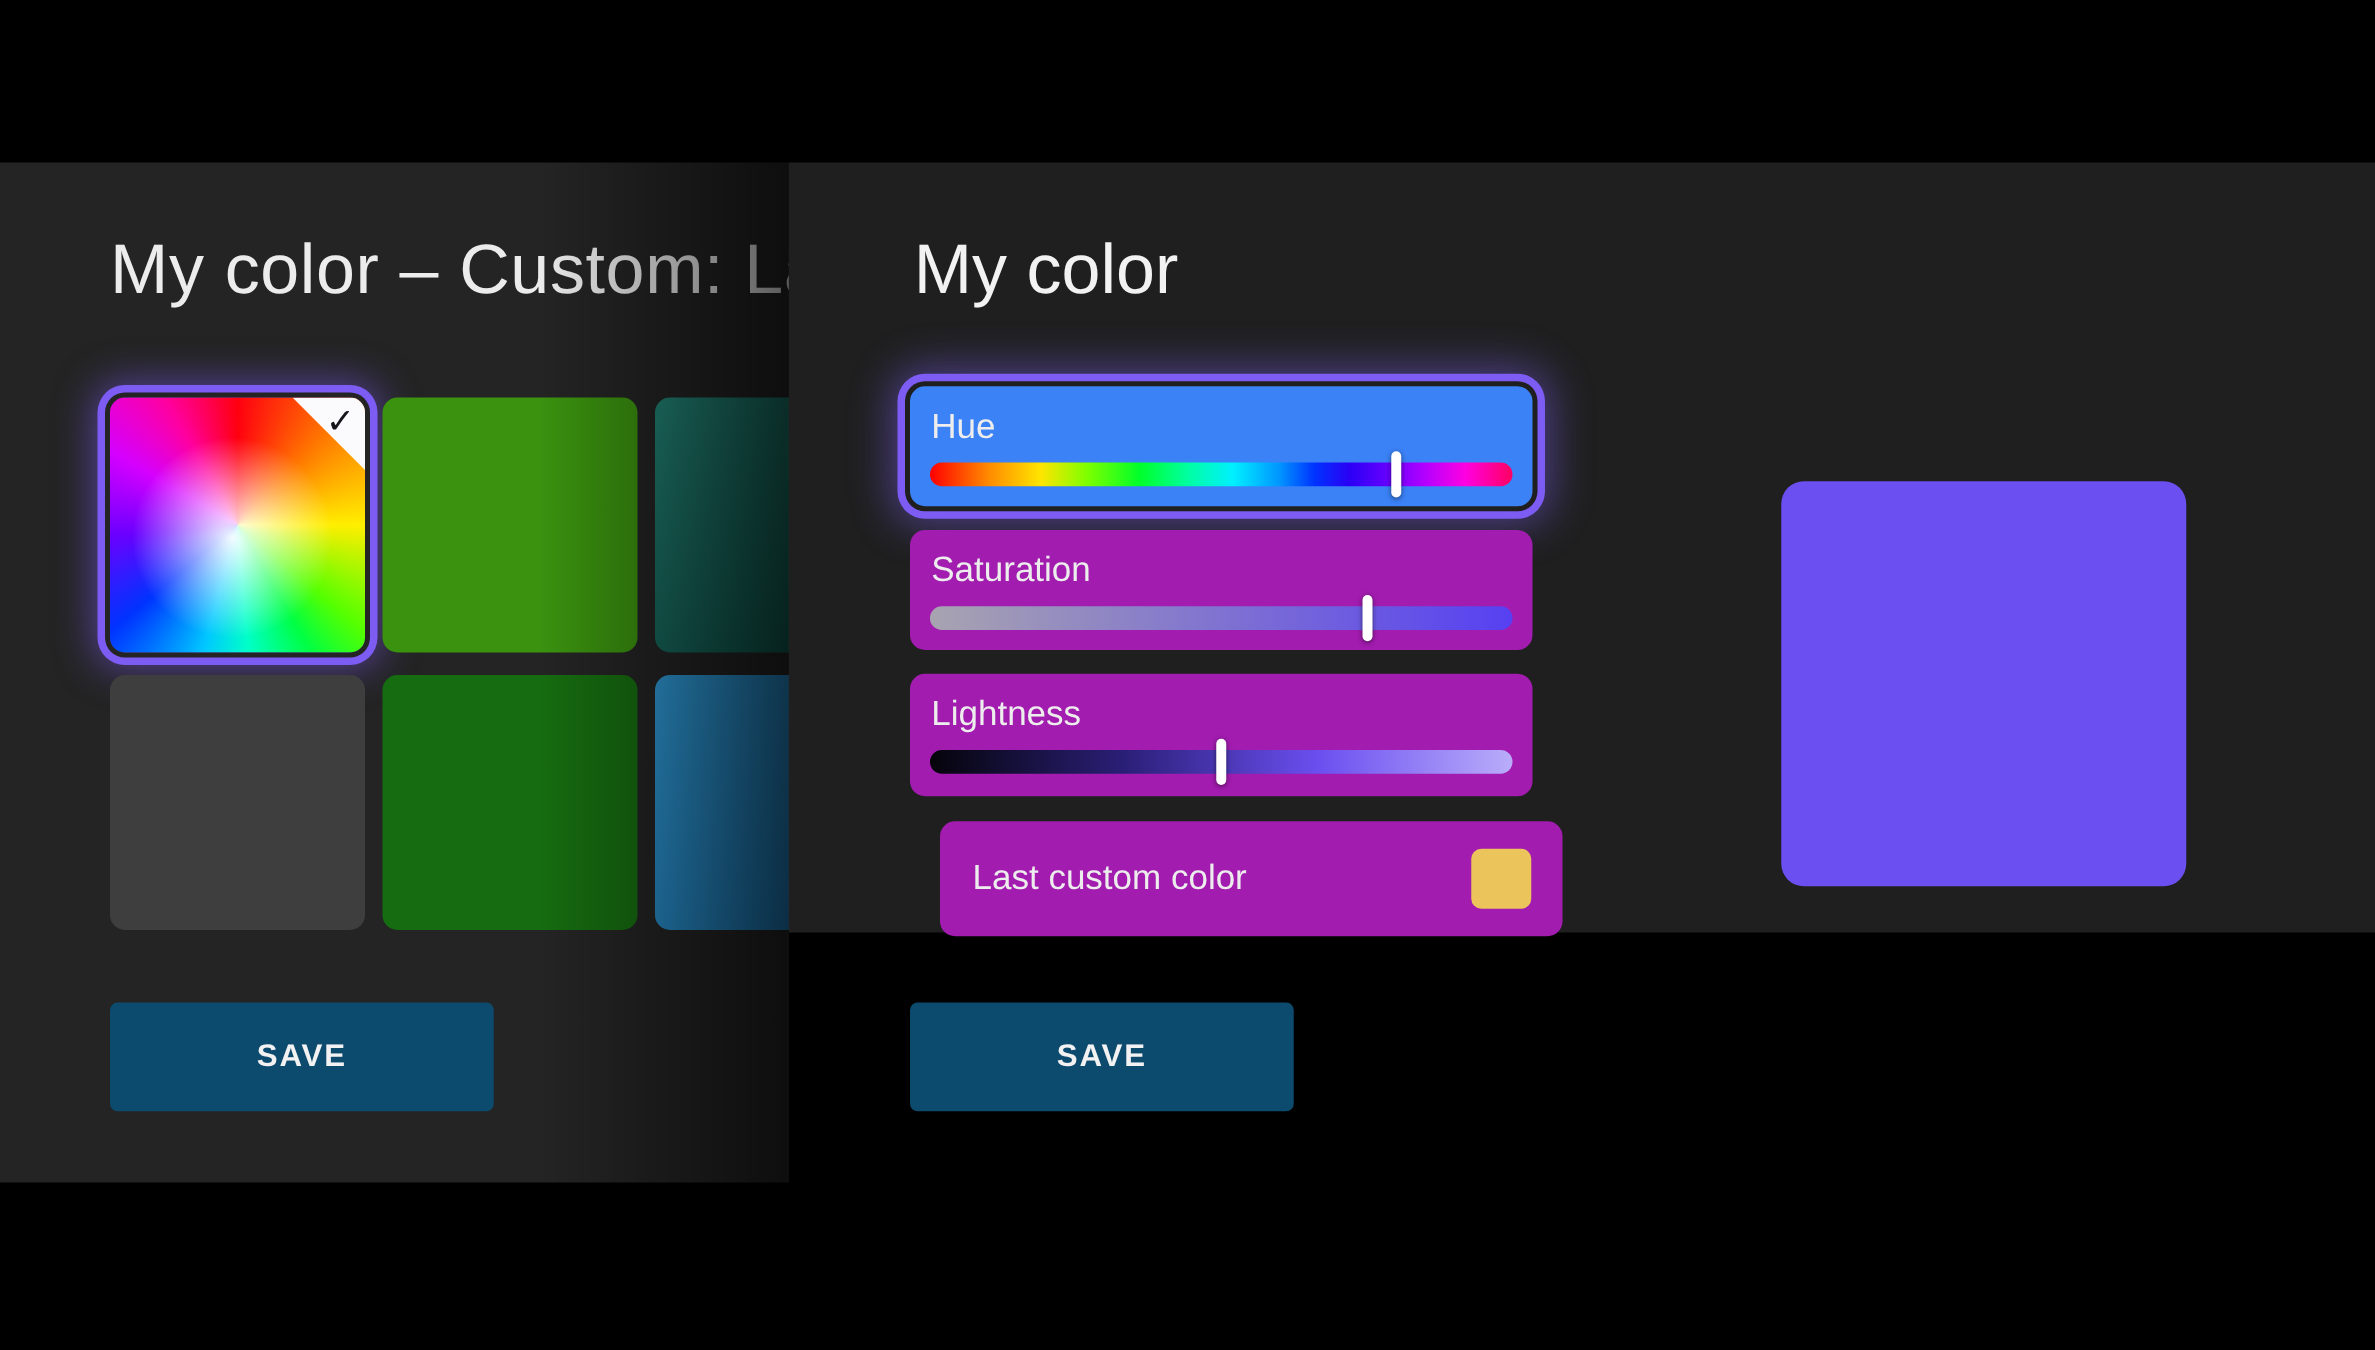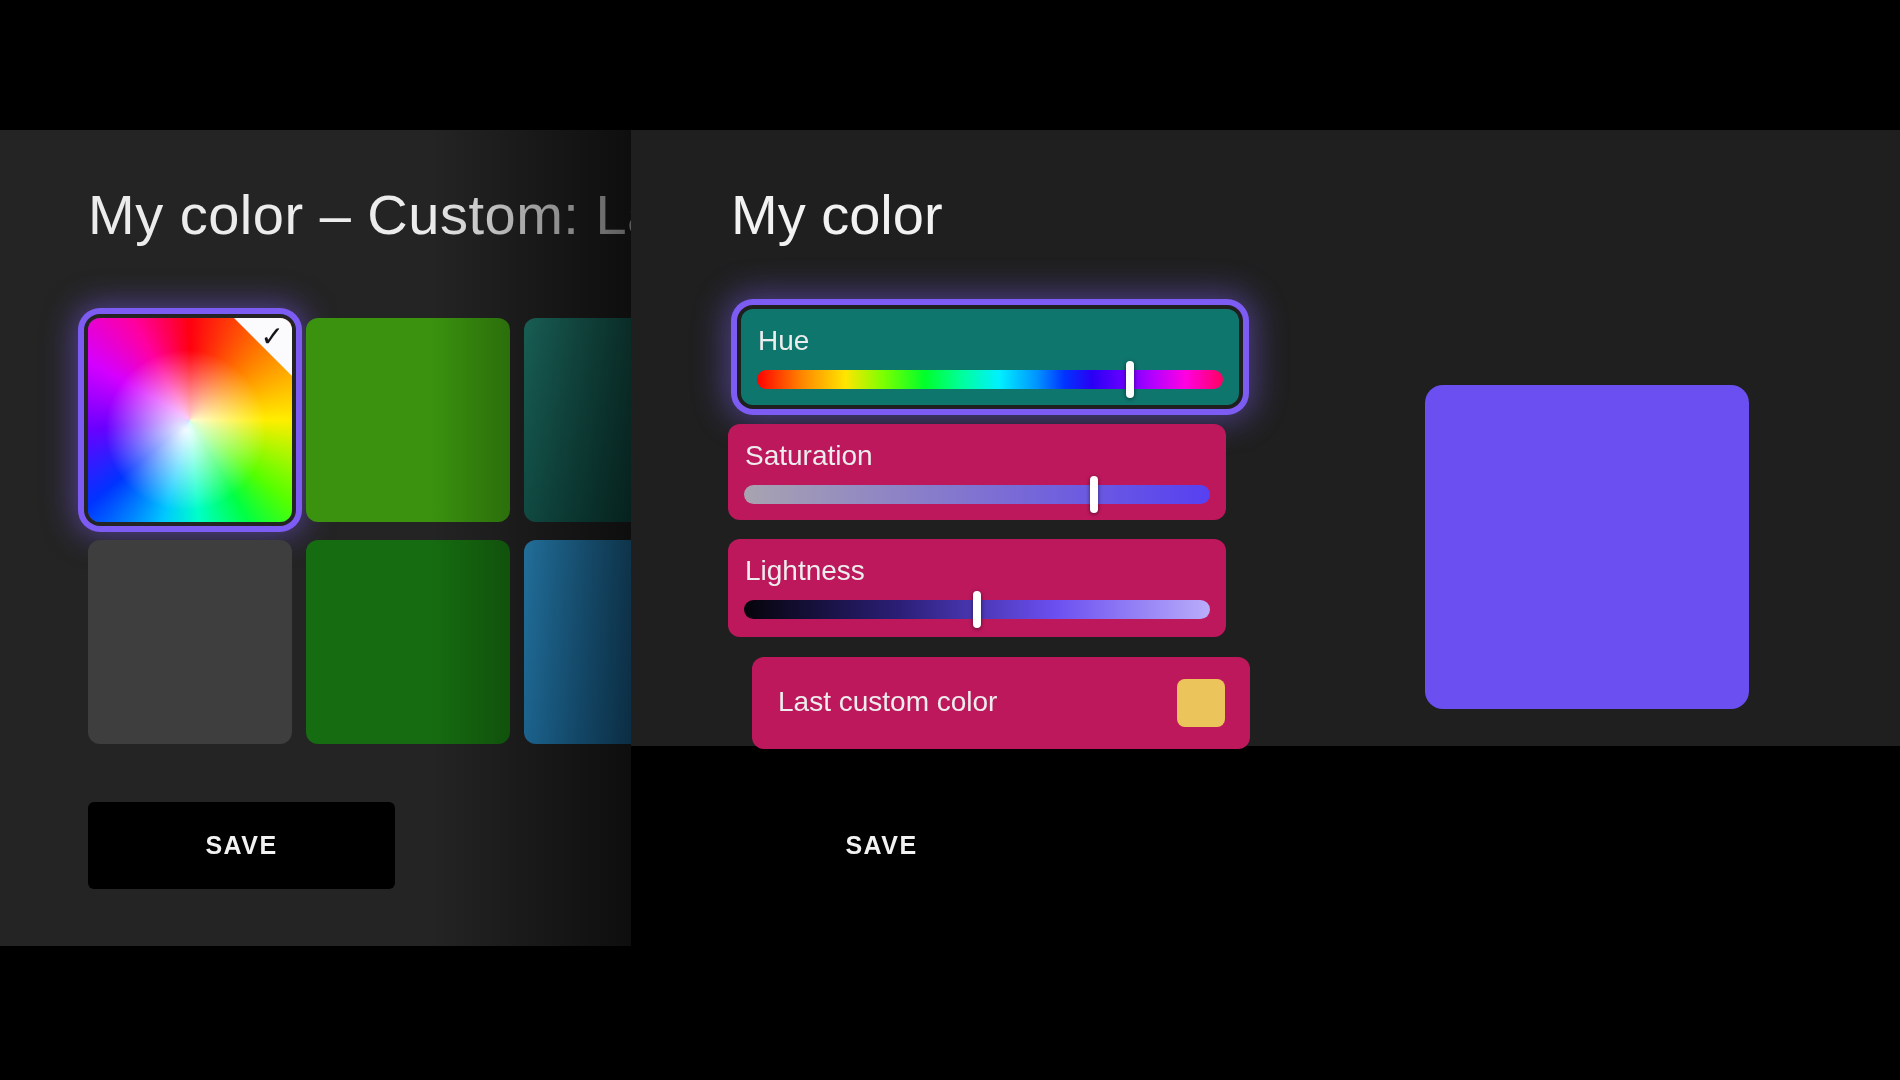--- a/index.html
+++ b/index.html
@@ -17,34 +17,34 @@
       radial-gradient(circle at 48% 55%, rgba(255,255,255,.95) 0%, rgba(255,255,255,0) 52%),
       conic-gradient(from 0deg,
         #ff0010 0deg,#ff7a00 45deg,#ffee00 90deg,#55ff00 130deg,#00ff44 150deg,
         #00ffc8 175deg,#00c8ff 195deg,#0033ff 230deg,#6a00ff 265deg,
         #d400ff 300deg,#ff00a0 330deg,#ff0010 360deg);
   }
   .check-corner{position:absolute;top:0;right:0;width:58px;height:58px;
     background:#fbfbfd;clip-path:polygon(0 0,100% 0,100% 100%);
     border-top-right-radius:12px;}
   .check-glyph{position:absolute;top:2px;right:8px;font-size:28px;color:#15151a;font-weight:400;}
-  .save-btn{width:307px;height:87px;background:#000000;border-radius:6px;
+  .save-btn{width:307px;height:87px;background:#0c4a6e;border-radius:6px;
     display:flex;align-items:center;justify-content:center;
     font-size:25px;font-weight:700;letter-spacing:1.5px;color:#f2f2f2;cursor:pointer;}
 
   
   #seam-shadow{left:431px;top:0;width:200px;height:1080px;z-index:5;pointer-events:none;
     background:linear-gradient(90deg, rgba(0,0,0,0) 0%, rgba(0,0,0,.62) 100%);}
 
   
   #right-page{left:631px;top:130px;width:1269px;height:616px;background:#1f1f1f;z-index:10;}
   #right-title{left:100px;top:52px;font-size:56px;font-weight:400;color:#f2f2f2;}
-  .card{left:97px;width:498px;background:#be185d;border-radius:12px;}
-  .card.focused{background:#0f766e;
-    box-shadow:0 0 0 4px #1f1f1f,0 0 0 10px #7d5cf3,0 0 32px 16px rgba(129,99,248,.45);margin-left:13px;}
+  .card{left:97px;width:498px;background:#a21caf;border-radius:12px;}
+  .card.focused{background:#3b82f6;
+    box-shadow:0 0 0 4px #1f1f1f,0 0 0 10px #7d5cf3,0 0 32px 16px rgba(129,99,248,.45);}
   #hue-card{top:179px;height:96px;}
   #sat-card{top:294px;height:96px;}
   #light-card{top:409px;height:98px;}
   #last-card{top:527px;height:92px;margin-left:24px;}
   .card-label{position:absolute;left:17px;top:16px;font-size:28px;color:#ededed;}
   .track{position:absolute;left:16px;top:61px;width:466px;height:19px;border-radius:10px;}
   .hue-track{background:linear-gradient(90deg,
     #ff0000 0%,#ff8a00 10%,#ffe500 19%,#7dff00 27%,#00ff2a 36%,#00ff9d 44%,
     #00f0ff 52%,#0095ff 60%,#0033ff 66%,#2a00f5 72%,#6a00ff 79%,#b400ff 85%,
     #ff00e1 92%,#ff0062 100%);}

